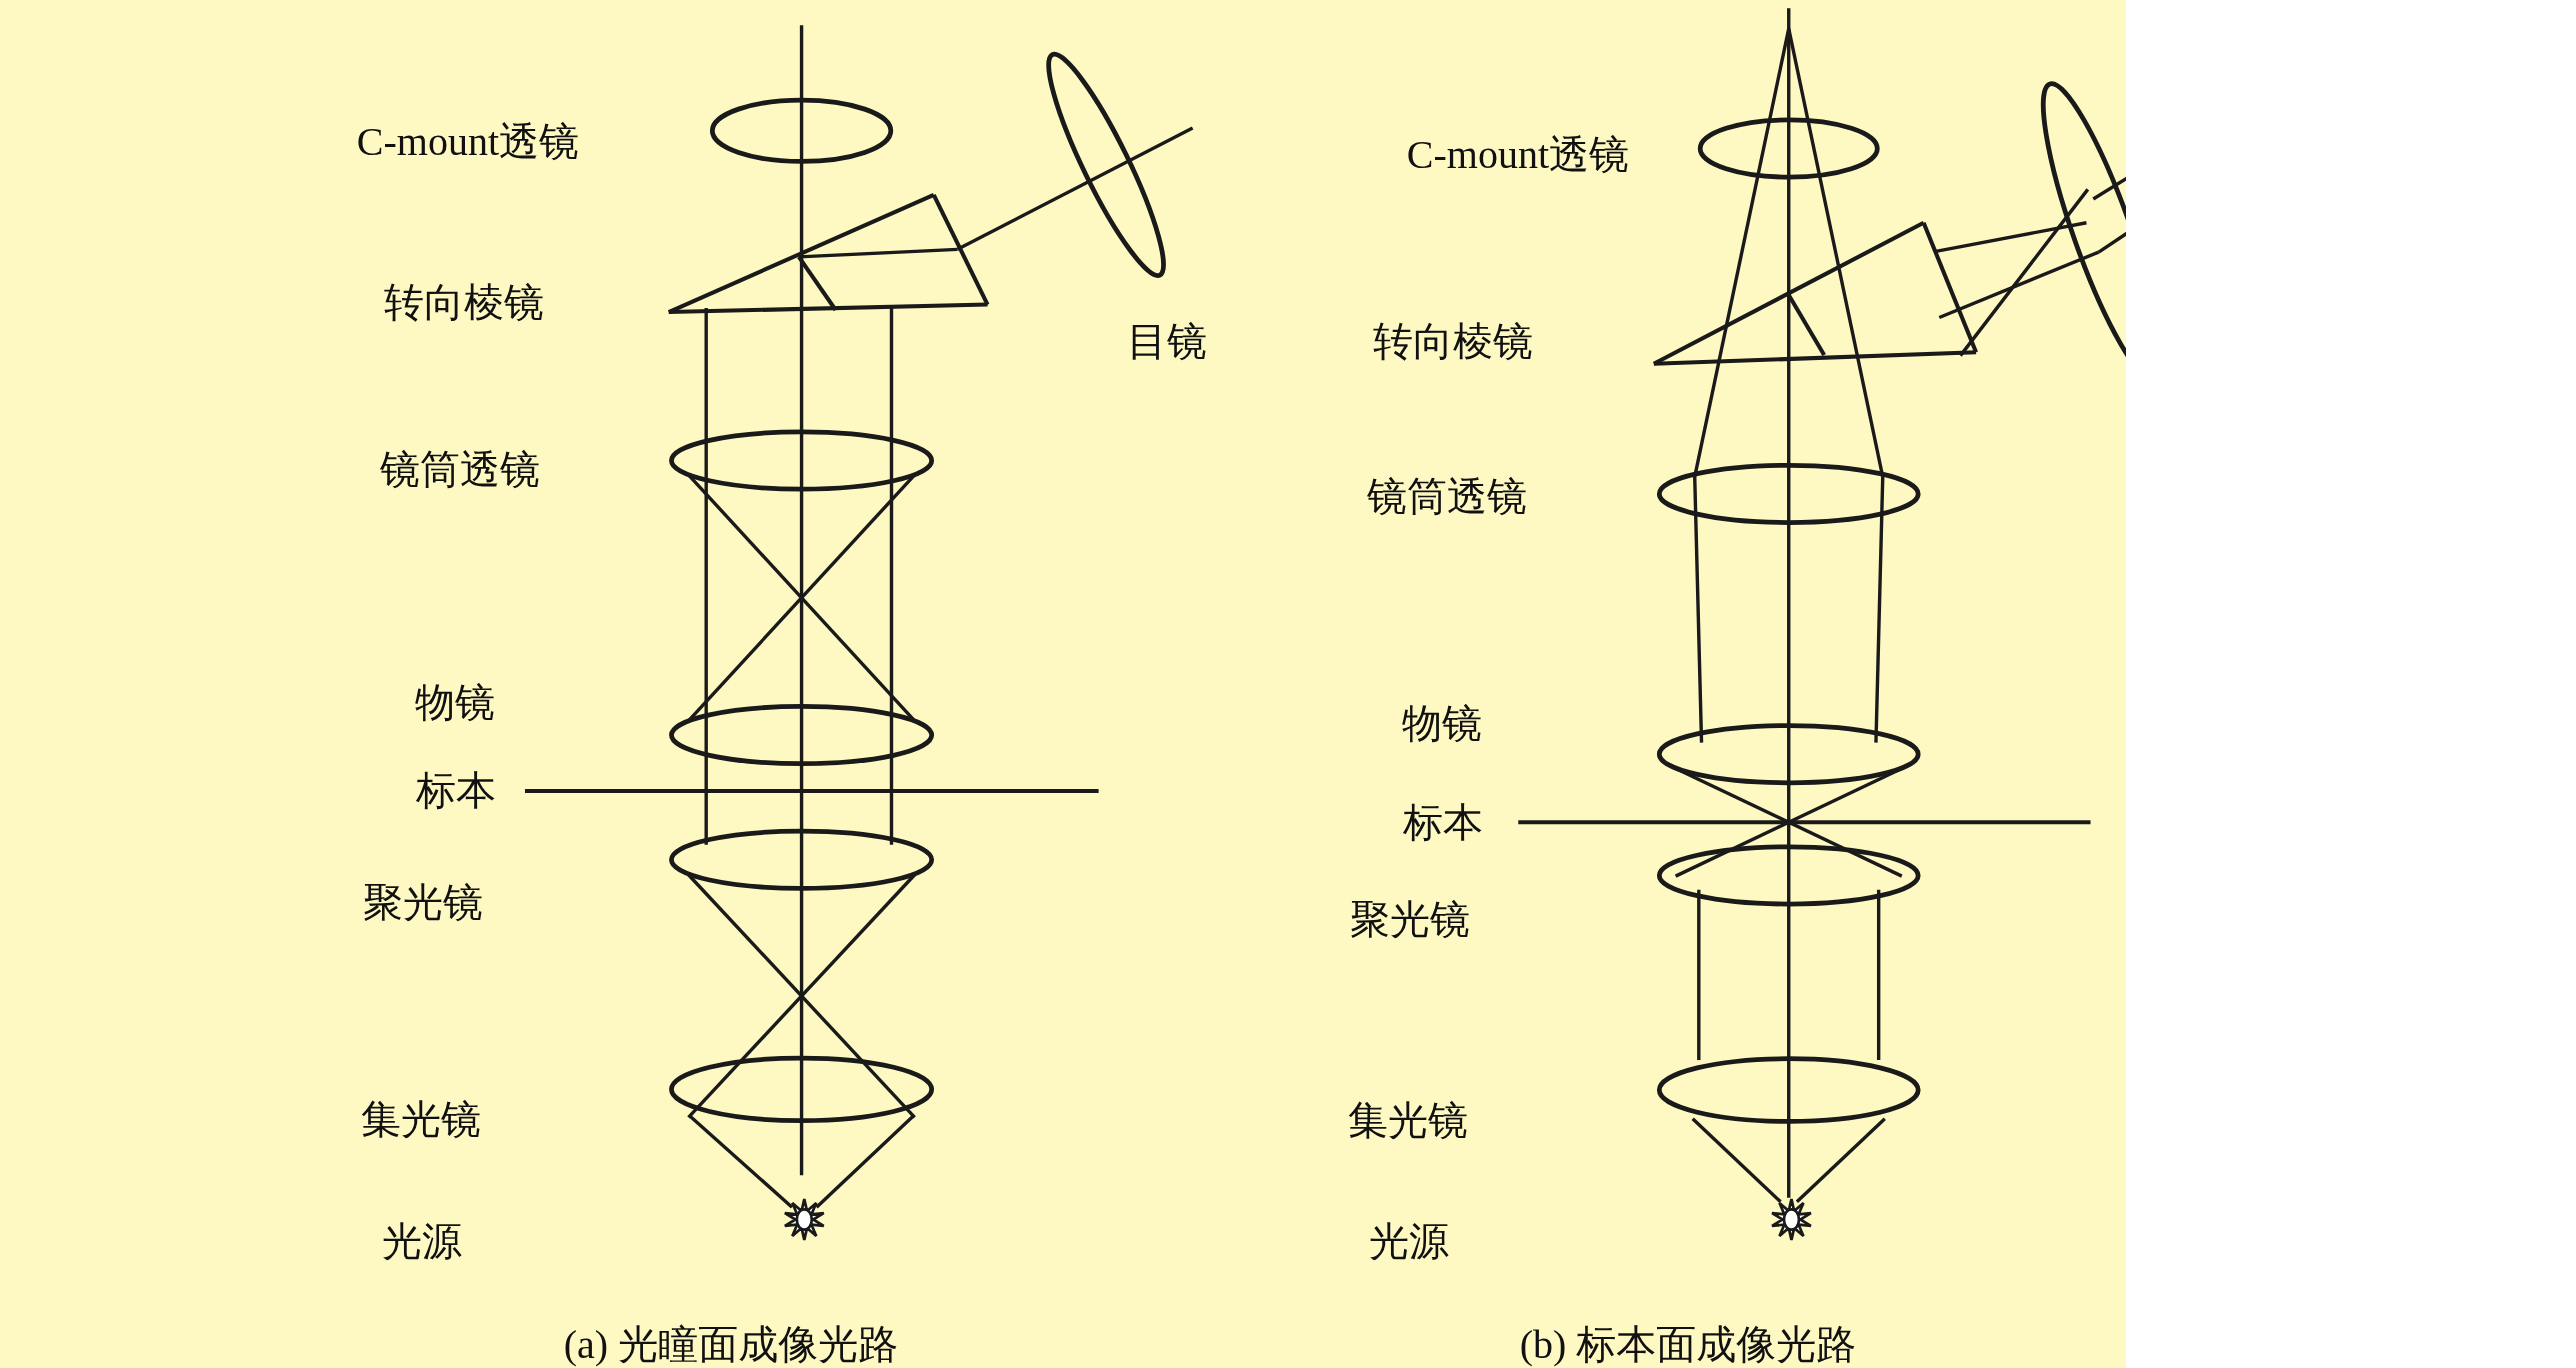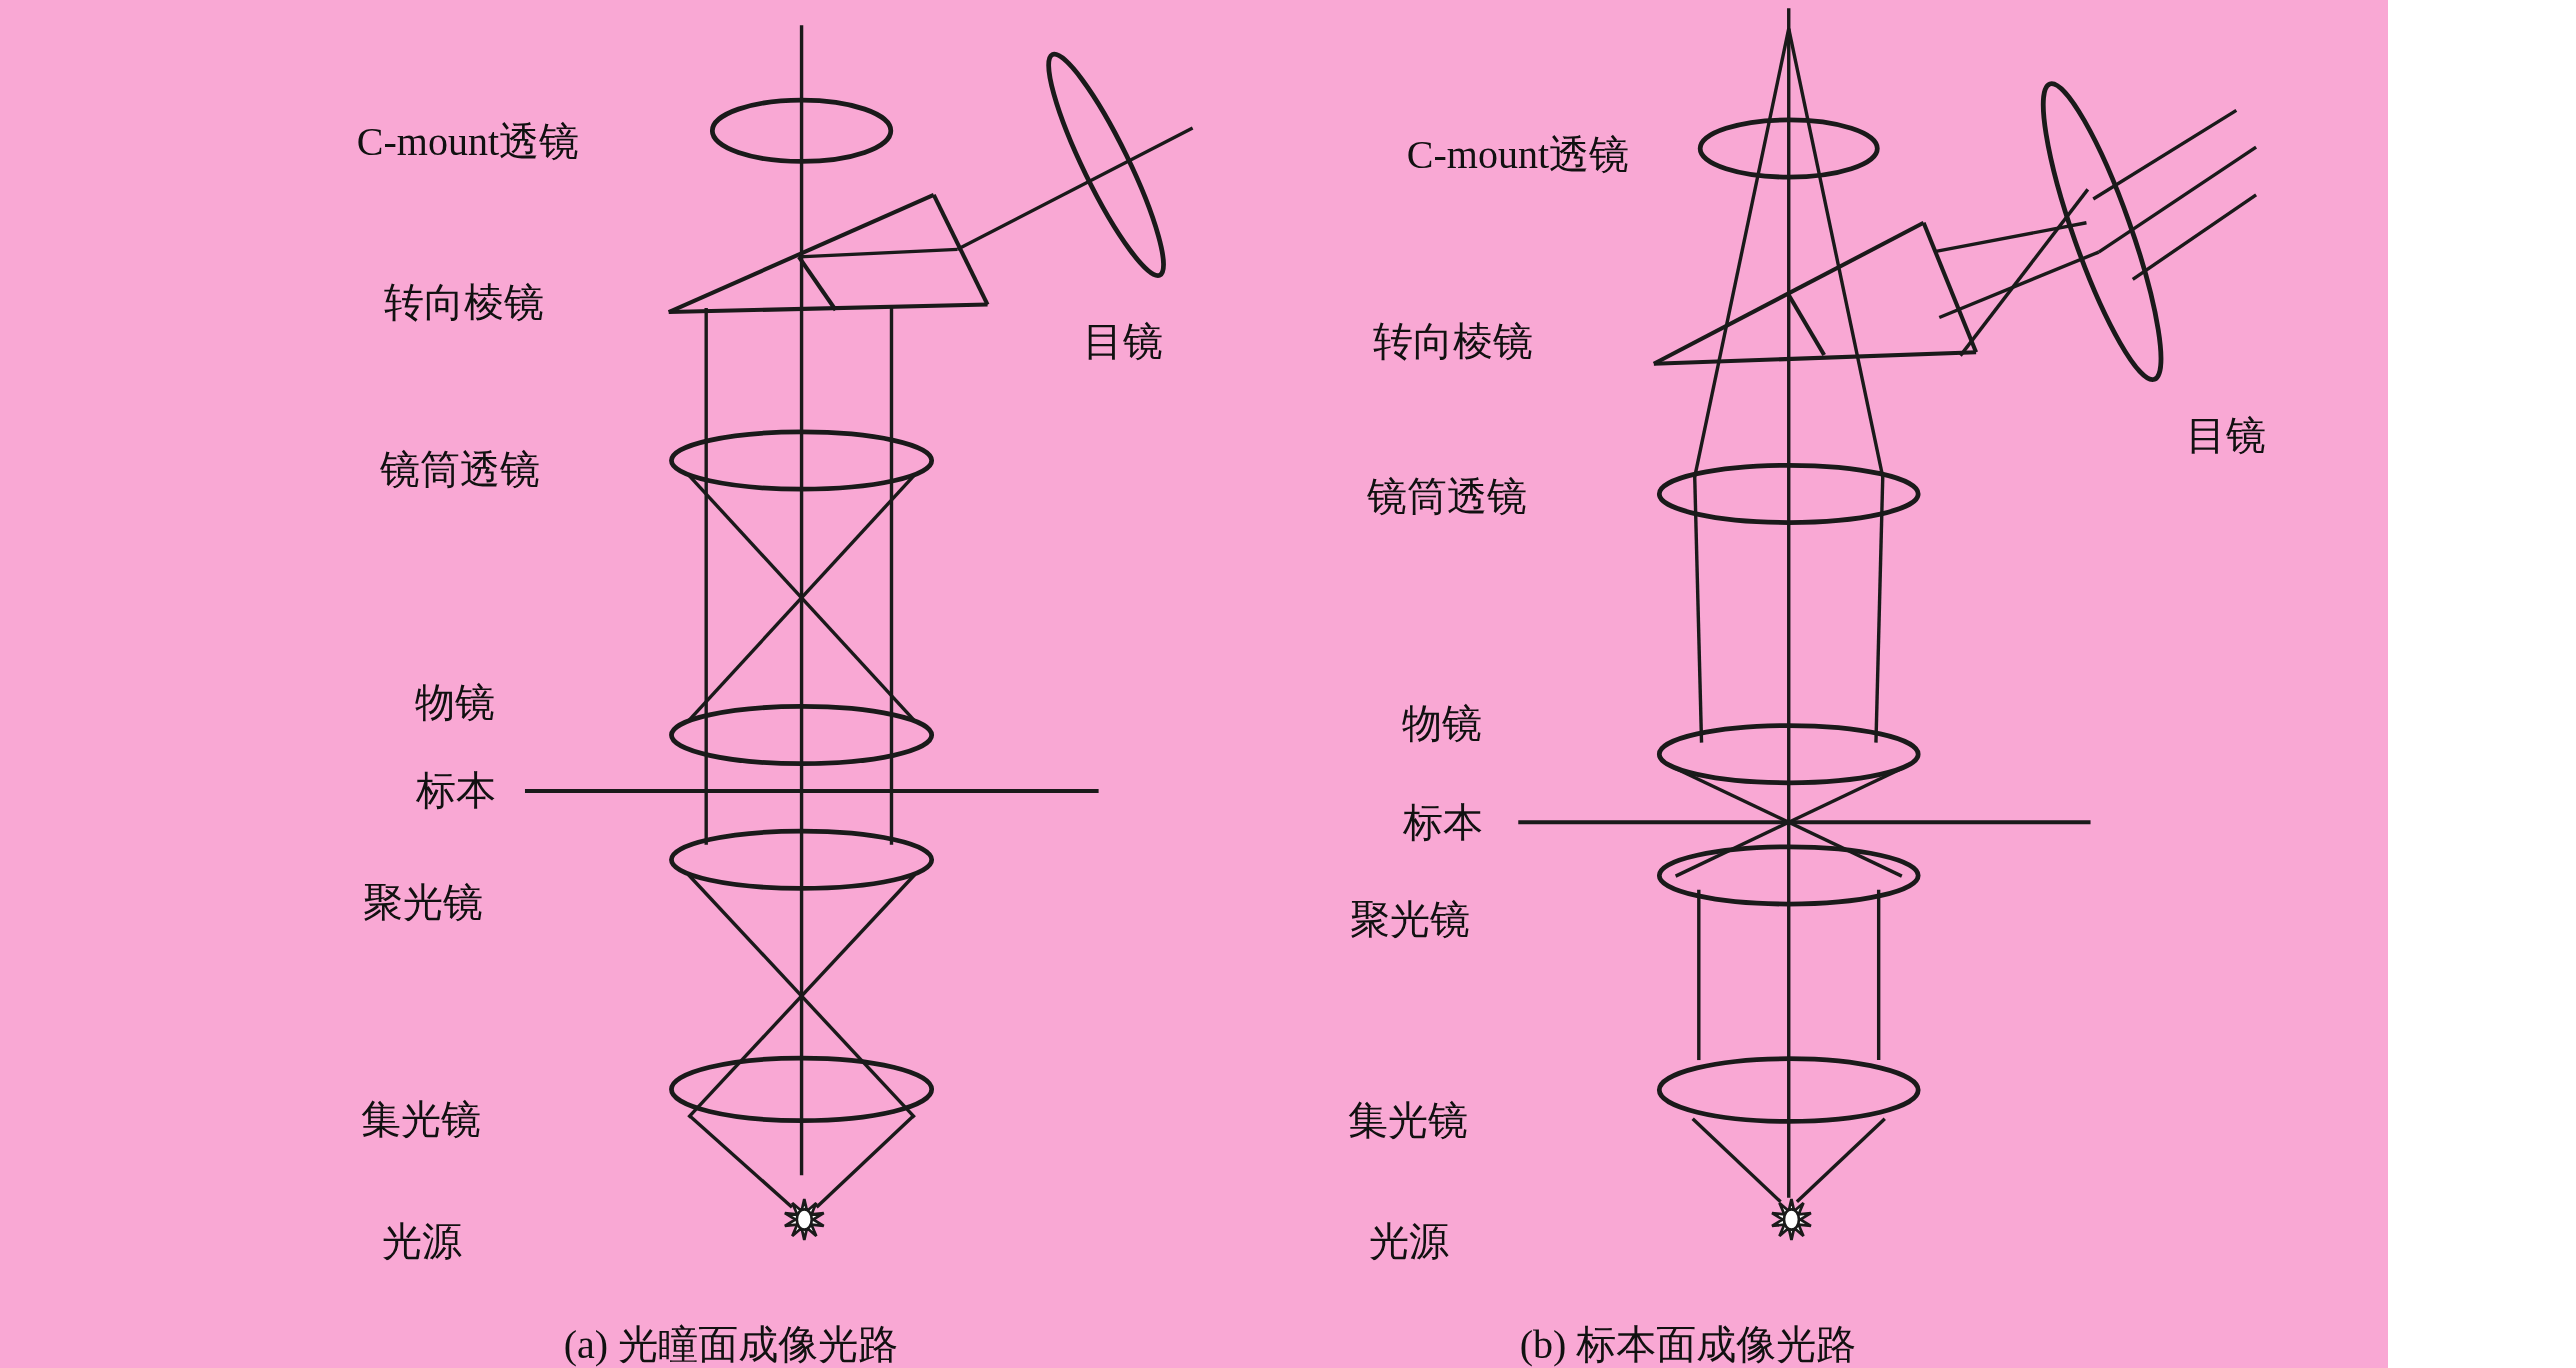--- a/index.html
+++ b/index.html
@@ -1,32 +1,32 @@
 <!DOCTYPE html>
 <html style="font-size:11px"><head>
 <meta charset="utf-8">
 <style>
   html,body{margin:0;padding:0;background:#fff;}
   .canvas{
     position:relative;
-    width:2388px;height:1368px;
-    background:#f9a8d4;
+    width:2126px;height:1368px;
+    background:#fef9c3;
     font-family:"Liberation Serif","DejaVu Serif",serif;
     overflow:hidden;
   }
   .canvas svg{position:absolute;left:0;top:0;}
   .lbl{
     position:absolute;
     font-size:40px;
     color:#111;
     white-space:nowrap;
     line-height:1;
   }
   .lbl.r{transform:translate(-100%,-50%);}
-  .lbl.c{transform:translate(-50%,-50%);}
+  .lbl.c{transform:translate(-50%,-50%);margin-left:44px;}
   .caption{
     position:absolute;
     font-size:40px;
     color:#111;
     white-space:nowrap;
     transform:translate(-50%,-50%);
   }
 </style>
 </head>
 <body>

